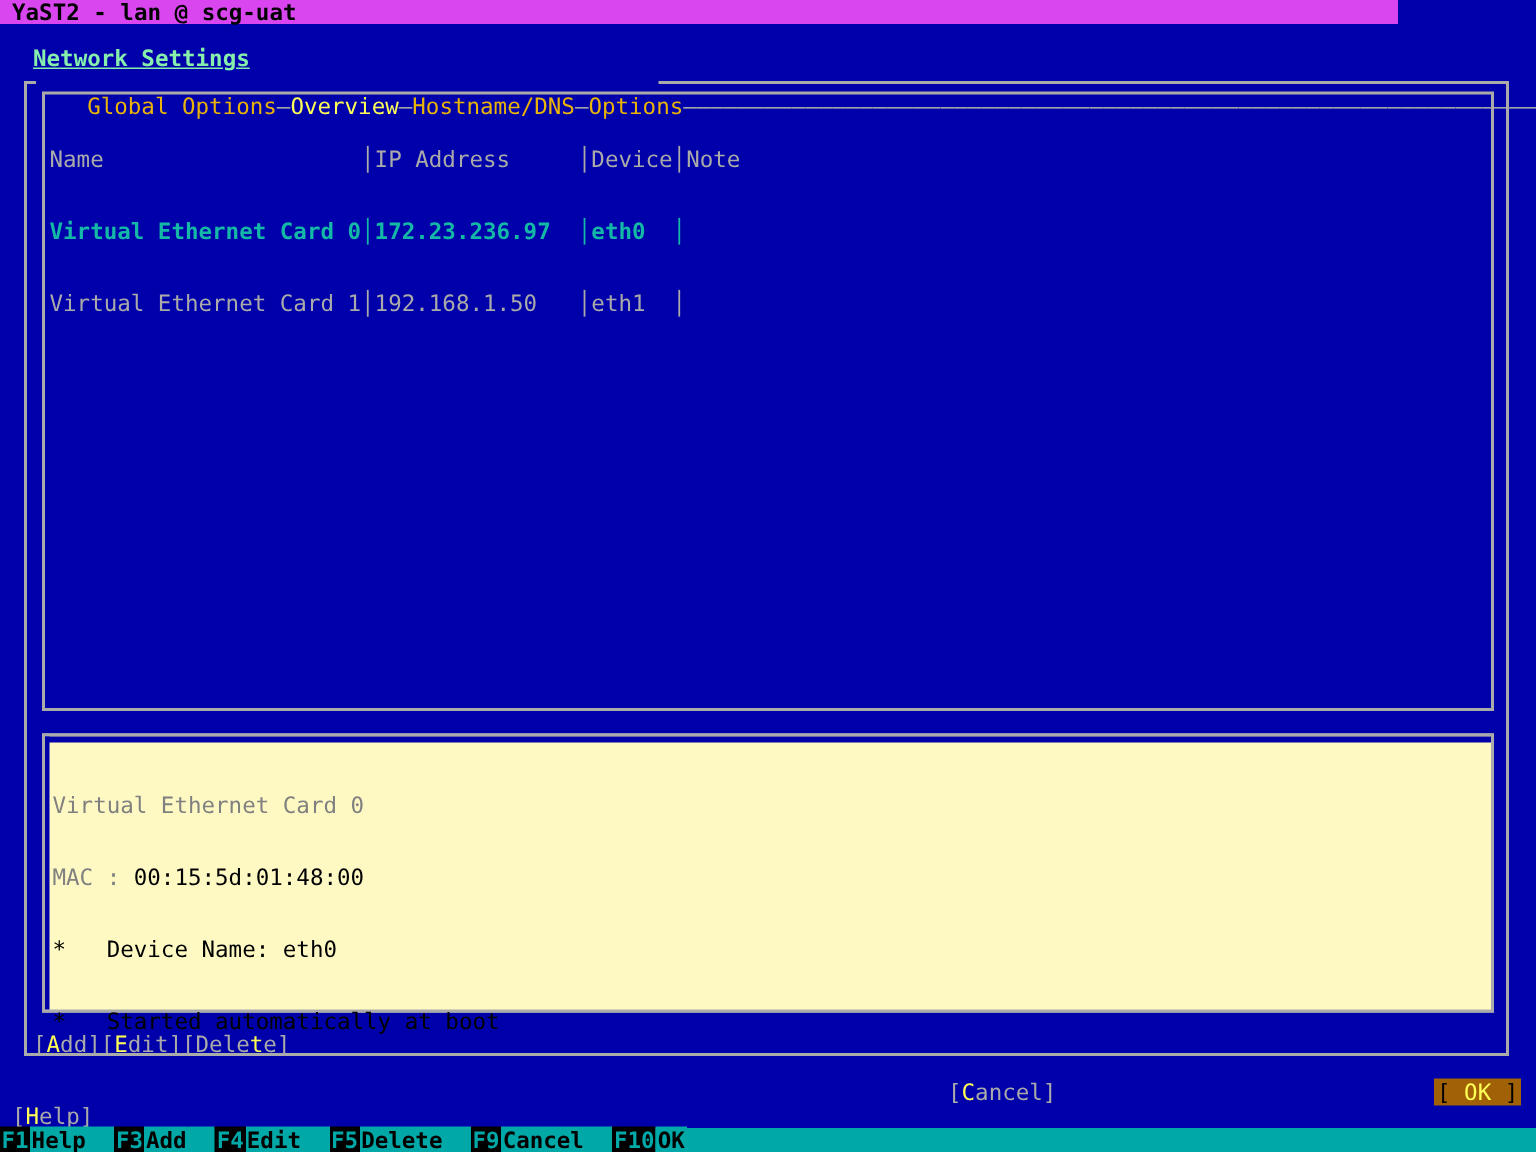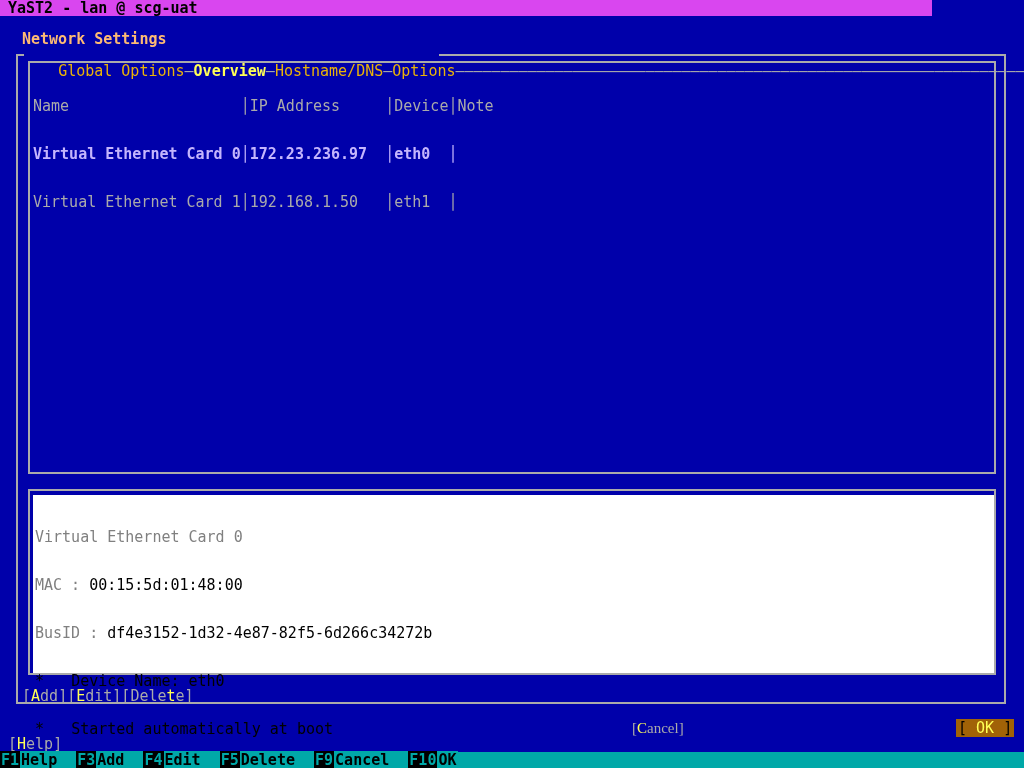--- a/index.html
+++ b/index.html
@@ -36,37 +36,38 @@
     padding-left: 8px;
     box-sizing: border-box;
     white-space: pre;
     letter-spacing: 0px;
   }
 
   
   .dialog-title {
     position: absolute;
     left: 22px; top: 31px;
-    color: #fdba74;
+    color: #86efac;
     font-weight: bold;
     white-space: pre;
+    text-decoration: underline;
   }
 
   
   .tabstrip {
     position: absolute;
     left: 22px; top: 47px;
     white-space: pre;
   }
   .tab {
     color: #eab308;
   }
   .tab.active {
     color: #ffff55;
-    font-weight: bold;
+    font-weight: normal;
   }
   .tabsep {
     color: #aaaaaa;
   }
 
   
   .outer-frame {
     position: absolute;
     left: 16px;
     top: 54px;
@@ -102,31 +103,31 @@
     position: absolute;
     left: 3px; top: 3px;
     white-space: pre;
   }
   .trow {
     white-space: pre;
     height: 16px;
     line-height: 16px;
   }
   .thead { color: #aaaaaa; }
-  .trow.sel { color: #c4b5fd; font-weight: bold; }
+  .trow.sel { color: #14b8a6; font-weight: bold; }
   .trow.norm { color: #aaaaaa; }
 
   
   .detail-panel {
     position: absolute;
     left: 28px;
     top: 489px;
     width: 968px;
     height: 186px;
-    background: #ffffff;
+    background: #fef9c3;
     border: 2px solid #aaaaaa;
     box-sizing: border-box;
   }
   .detail-topbar {
     position: absolute;
     left: 0; top: 0;
     width: 100%;
     height: 4px;
     background: #0000aa;
   }
@@ -170,21 +171,20 @@
     top: 736px;
     white-space: pre;
     color: #aaaaaa;
   }
   .cancel-btn {
     position: absolute;
     left: 632px;
     top: 720px;
     white-space: pre;
     color: #aaaaaa;
-    font-family: Liberation Serif, serif;
   }
   .ok-btn {
     position: absolute;
     left: 956px;
     top: 719px;
     white-space: pre;
     background: #a16207;
     color: #000000;
     padding: 1px 2px;
   }
@@ -238,21 +238,20 @@
       <div class="trow norm">Virtual Ethernet Card 1│192.168.1.50   │eth1  │</div>
     </div>
   </div>
 
   <div class="detail-panel">
     <div class="detail-topbar"></div>
     <div class="detail-leftbar"></div>
     <div class="detail-inner">
       <div class="dline"><span class="dim">Virtual Ethernet Card 0</span></div>
       <div class="dline"><span class="dim">MAC :</span><span> </span><span>00:15:5d:01:48:00</span></div>
-      <div class="dline"><span class="dim">BusID :</span><span> </span><span>df4e3152-1d32-4e87-82f5-6d266c34272b</span></div>
       <div class="dline"><span class="star">*</span><span>   </span><span>Device Name: eth0</span></div>
       <div class="dline"><span class="star">*</span><span>   </span><span>Started automatically at boot</span></div>
       
     </div>
   </div>
 
   <div class="btn-row"><span><span>[</span><span class="hk">A</span><span>dd</span><span>]</span></span><span><span>[</span><span class="hk">E</span><span>dit</span><span>]</span></span><span><span>[</span><span>Dele</span><span class="hk">t</span><span>e</span><span>]</span></span></div>
 
   <div class="help-btn"><span>[</span><span class="hk">H</span><span>elp</span><span>]</span></div>
 

